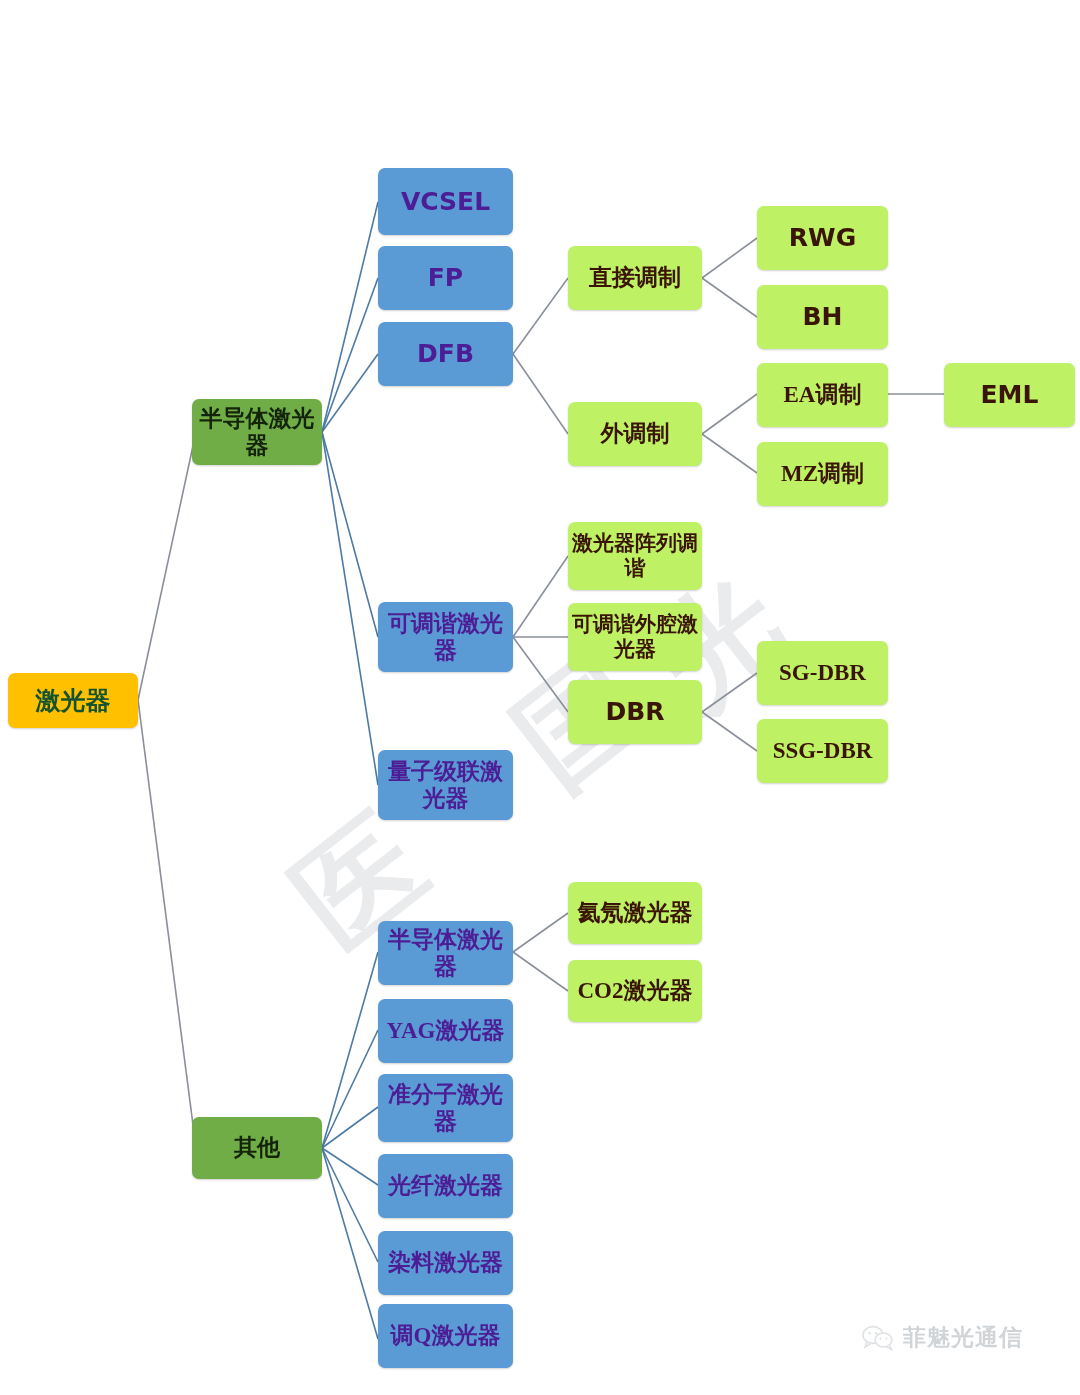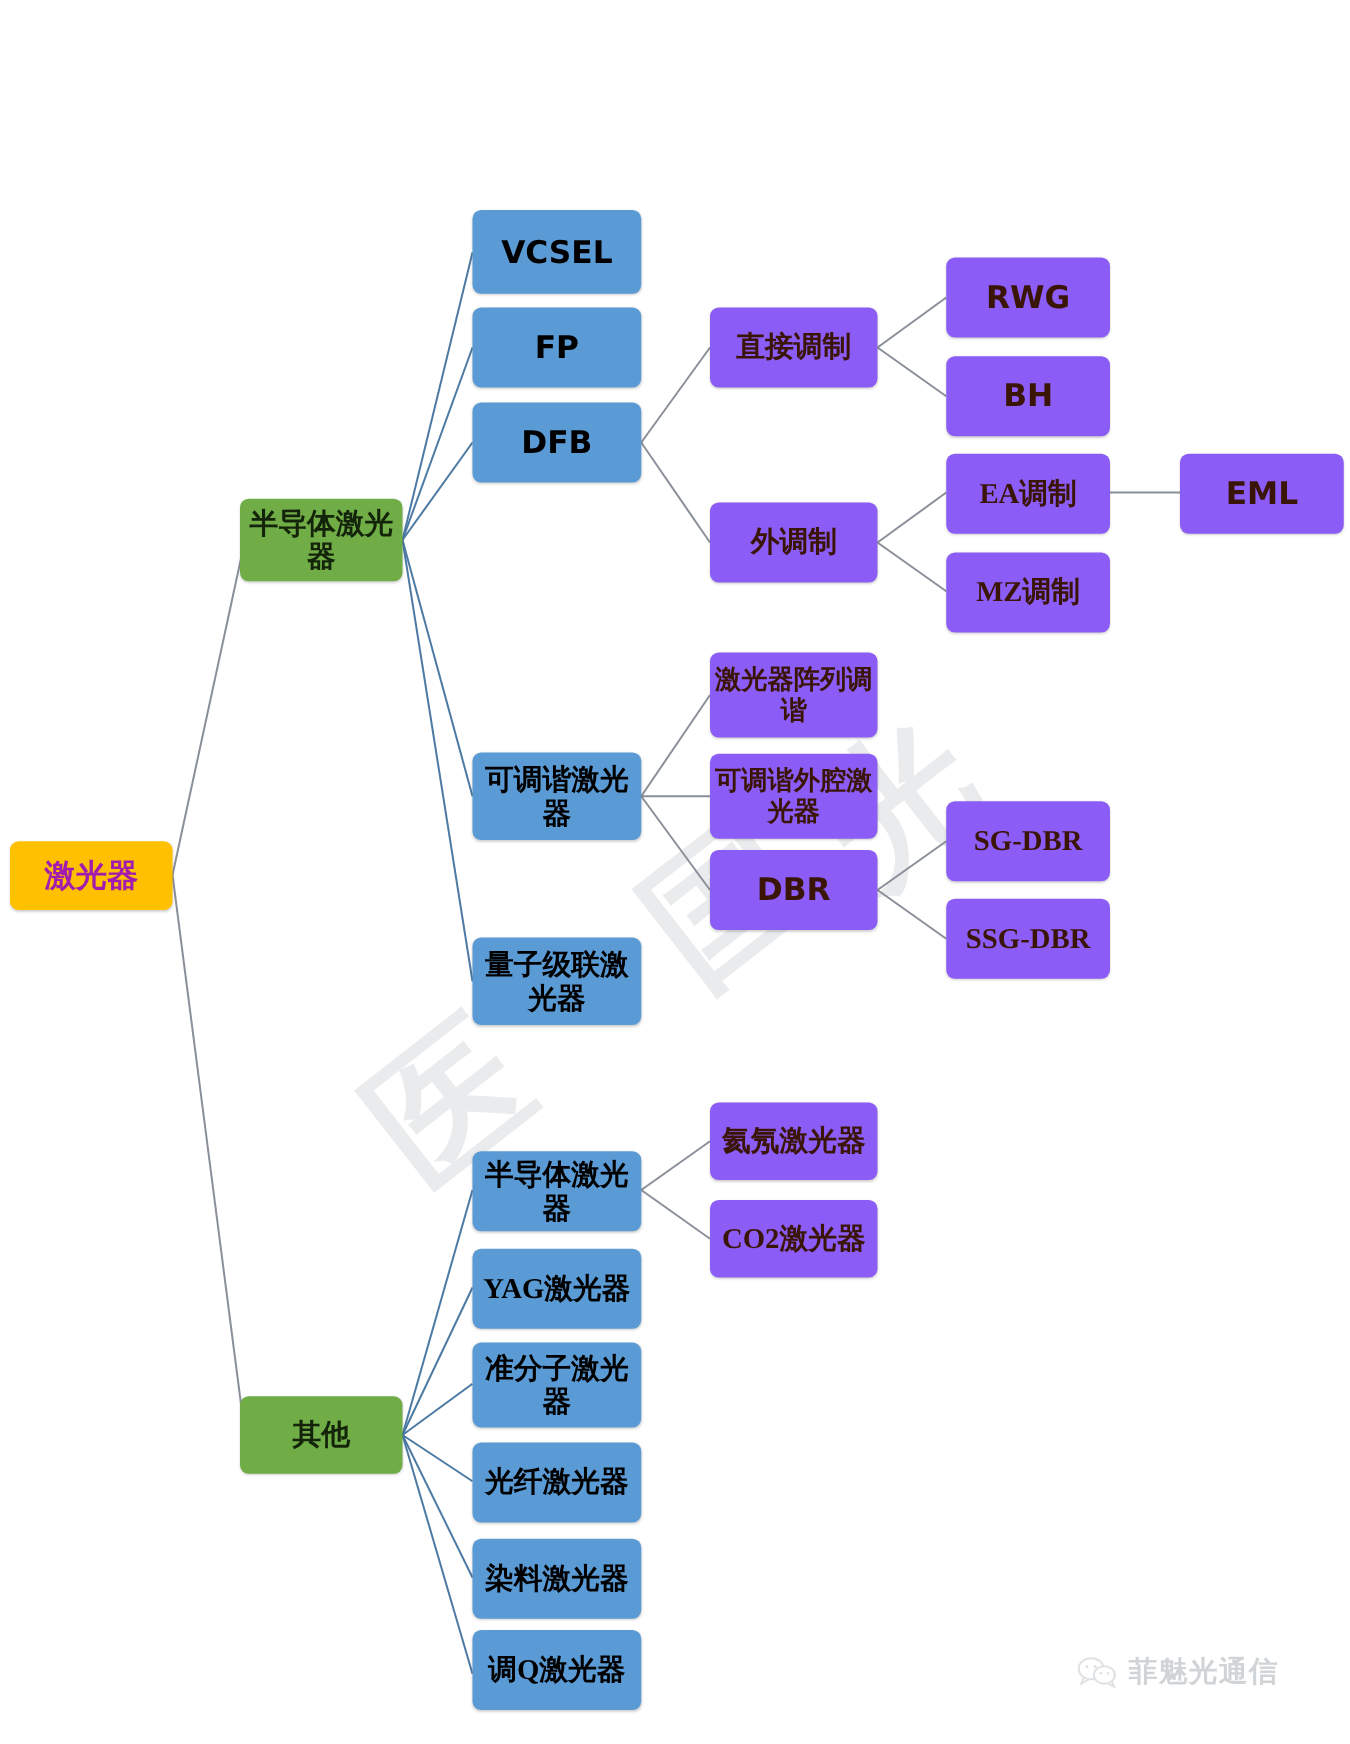--- a/index.html
+++ b/index.html
@@ -3,24 +3,24 @@
 <meta charset="utf-8">
 <style>
   html,body{margin:0;padding:0;background:#fff;}
   body{width:1080px;height:1395px;font-family:"DejaVu Sans","Liberation Sans",sans-serif;}
   #stage{position:relative;width:1080px;height:1395px;overflow:hidden;background:#ffffff;}
   svg.edges{position:absolute;left:0;top:0;width:1080px;height:1395px;pointer-events:none;}
   .node{position:absolute;box-sizing:border-box;display:flex;align-items:center;justify-content:center;
         text-align:center;border-radius:7px;color:#1a1a1a;line-height:1.18;
         box-shadow:0 1px 2px rgba(0,0,0,0.18);padding:2px 4px;}
   .node span{display:block;width:100%;}
-  .n-blue{background:#5b9bd5;color:#000000;}
-  .n-orange{background:#8b5cf6;color:#3a1505;}
+  .n-blue{background:#5b9bd5;color:#4c1d95;}
+  .n-orange{background:#bef264;color:#3a1505;}
   .n-green{background:#70ad47;color:#14240a;}
-  .n-yellow{background:#ffc000;color:#a21caf;}
+  .n-yellow{background:#ffc000;color:#14532d;}
   .fs-lg{font-size:25px;font-weight:600;}
   .fs-md{font-size:23px;font-weight:600;font-family:Liberation Serif, serif;}
   .fs-sm{font-size:21px;font-weight:600;}
   .wm{position:absolute;color:rgba(120,130,140,0.16);font-weight:700;
       letter-spacing:6px;user-select:none;pointer-events:none;}
   #wm1{left:300px;top:800px;font-size:120px;transform:rotate(-38deg);}
   #wm2{left:520px;top:640px;font-size:120px;transform:rotate(-38deg);}
   #wm3{left:660px;top:560px;font-size:120px;transform:rotate(-38deg);}
   #footer{position:absolute;left:862px;top:1322px;display:flex;align-items:center;gap:9px;
           opacity:0.45;}

